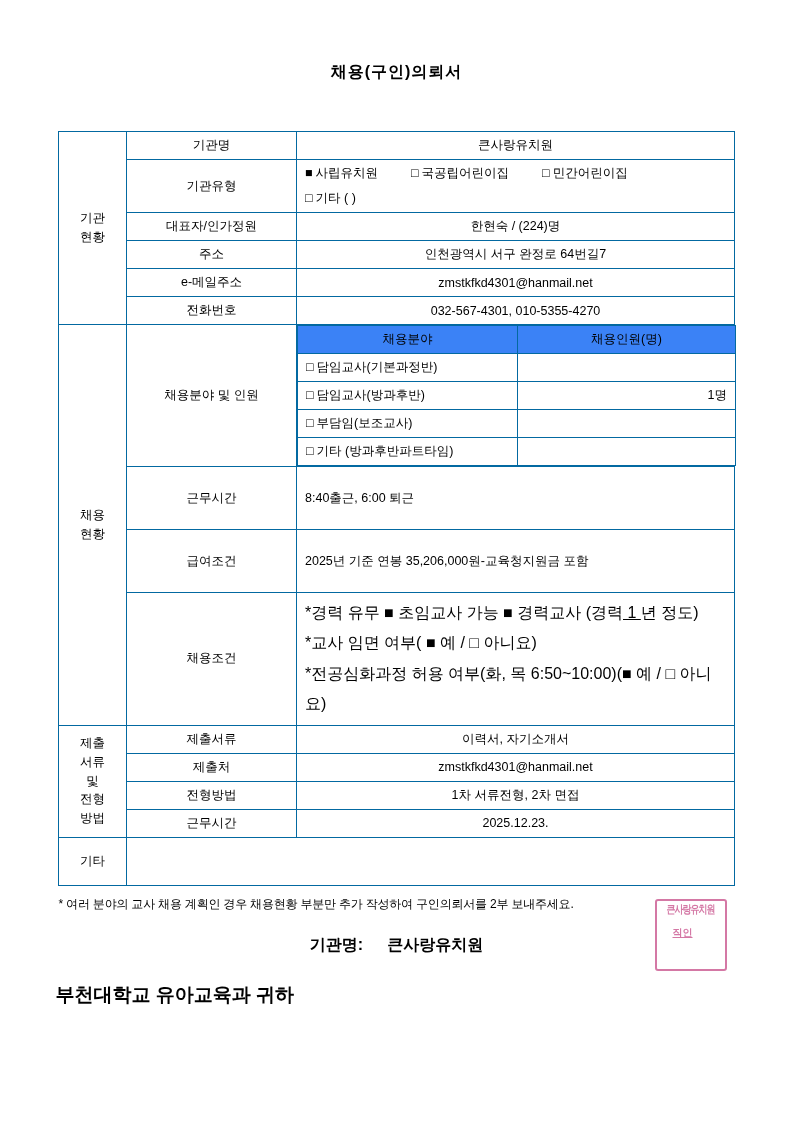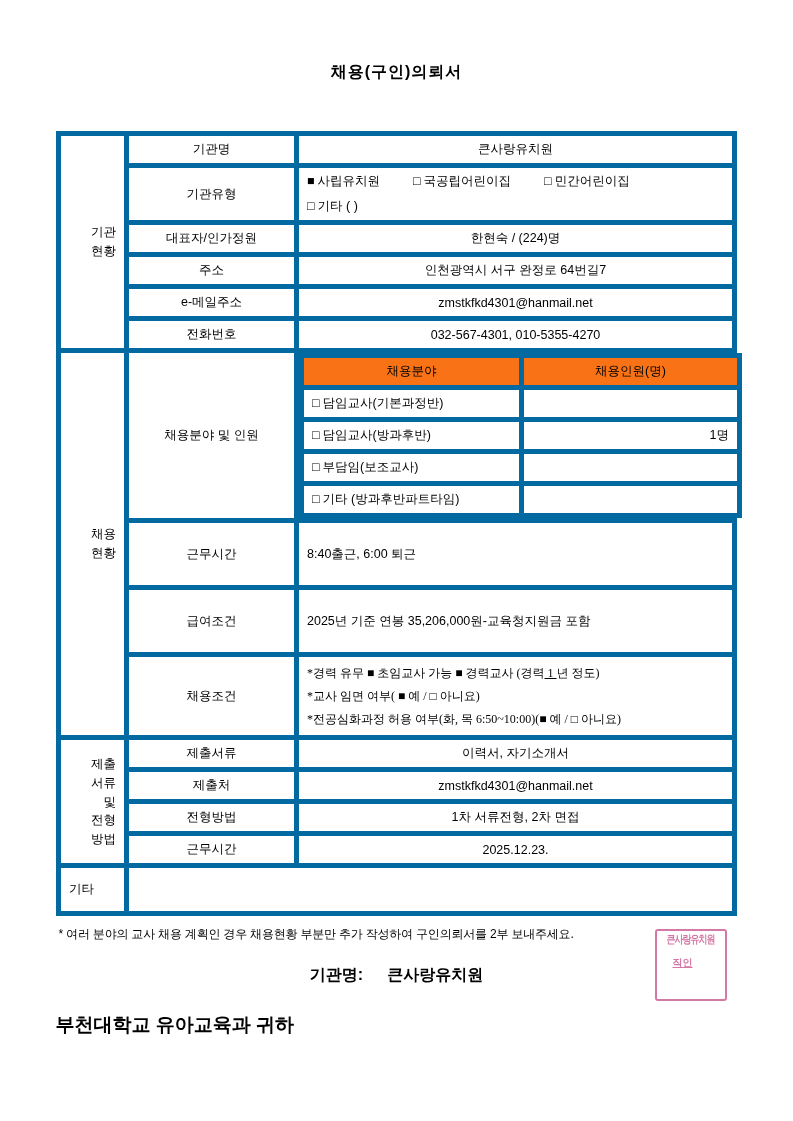--- a/index.html
+++ b/index.html
@@ -30,48 +30,48 @@
     margin-top: 62px;
     margin-bottom: 0;
   }
   table.form {
     border-collapse: collapse;
     width: 676px;
     margin: 48px auto 0 auto;
     table-layout: fixed;
   }
   table.form td, table.form th {
-    border: 5px solid #0369a1;
+    border: 1px solid #0369a1;
     font-size: 12.5px;
     padding: 5px 8px;
     vertical-align: middle;
     font-weight: normal;
   }
   .c-label {
-    text-align: left;
+    text-align: center;
     width: 68px;
   }
   .c-sub {
     text-align: center;
     width: 170px;
   }
   .c-val {
     text-align: center;
   }
   .c-val-left {
     text-align: left;
     padding-left: 12px;
   }
   .vert {
-    text-align: right;
+    text-align: center;
     line-height: 1.5;
     margin-top: 8px;
   }
   .hdr {
-    background: #f97316;
+    background: #3b82f6;
     text-align: center;
   }
   .inner {
     border-collapse: collapse;
     width: 100%;
     table-layout: fixed;
   }
   .inner td {
     border: 1px solid #6d6d6d;
     font-size: 12.5px;
@@ -81,22 +81,21 @@
     padding: 0 !important;
     border: none !important;
   }
   .chk {
     display: inline-block;
     margin-right: 3px;
   }
   .row-tall td { height: 52px; }
   .cond-line {
     line-height: 1.9;
-    font-size: 12px;
-    font-family: Liberation Serif, serif;
+    font-size: 16px;
   }
   .u {
     text-decoration: underline;
   }
   .note {
     width: 676px;
     margin: 10px auto 0 auto;
     font-size: 12px;
     letter-spacing: -0.2px;
   }

